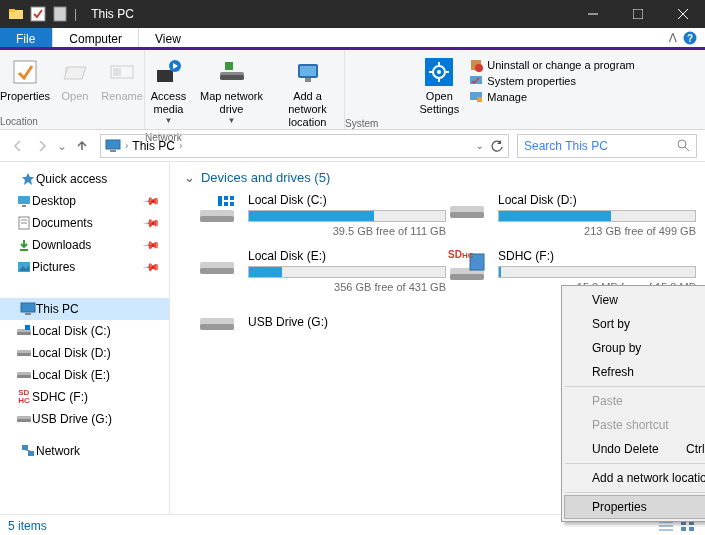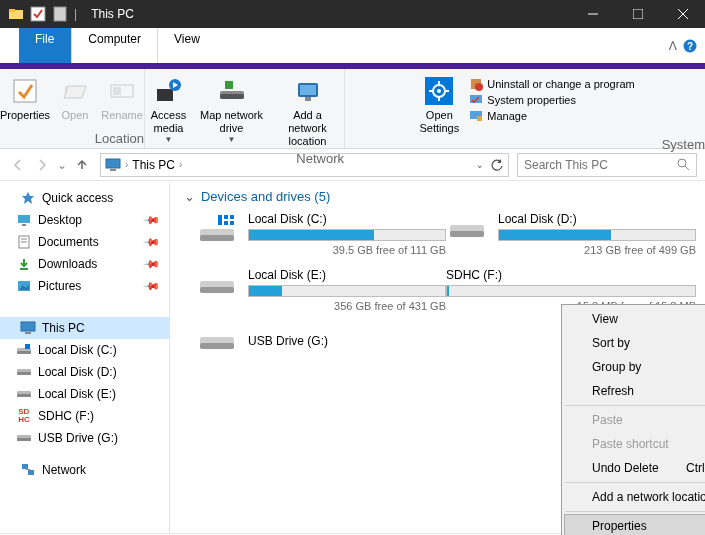--- a/index.html
+++ b/index.html
@@ -5,46 +5,46 @@
 * { box-sizing: border-box; margin: 0; padding: 0; font-family: "Segoe UI", Tahoma, sans-serif; }
 body { width: 705px; height: 535px; background: #fff; overflow: hidden; font-size: 12px; color: #000; }
 
 .titlebar { height: 28px; background: #2b2b2b; display: flex; align-items: center; color: #fff; }
 .titlebar .tb-left { display: flex; align-items: center; gap: 6px; padding-left: 8px; }
 .tb-ic { width: 16px; height: 16px; display: inline-flex; align-items: center; justify-content: center; }
 .tb-title { margin-left: 8px; font-size: 12px; }
 .tb-spacer { flex: 1; }
 .tb-btn { width: 45px; height: 28px; display: flex; align-items: center; justify-content: center; color: #fff; }
 
-.tabsbar { height: 41px; background: #fff; display: flex; border-bottom: 6px solid #4c1d95; padding-left: 19px; }
+.tabsbar { height: 22px; background: #fff; display: flex; border-bottom: 3px solid #4c1d95; }
 .tab { padding: 4px 16px; font-size: 12px; border-right: 1px solid transparent; }
 .tab.file { background: #1979ca; color: #fff; }
 .help-ic { margin-left: auto; display: flex; align-items: center; padding-right: 8px; gap: 6px; color: #0a64a0; }
 
 .ribbon { height: 80px; background: #f5f6f7; border-bottom: 1px solid #d9d9d9; display: flex; }
 .rgroup { border-right: 1px solid #e1e1e1; display: flex; flex-direction: column; align-items: center; }
 .rgroup .rg-body { flex: 1; display: flex; align-items: flex-start; padding: 4px 6px 0; gap: 6px; }
-.rgroup .rg-label { font-size: 13px; color: #666; padding-bottom: 2px; text-align: right; width: 100%; }
+.rgroup .rg-label { font-size: 10px; color: #666; padding-bottom: 2px; text-align: left; width: 100%; }
 .rbtn { display: flex; flex-direction: column; align-items: center; width: 50px; font-size: 11px; padding: 2px; text-align: center; line-height: 1.2; cursor: default; }
 .rbtn .ric { width: 32px; height: 32px; display: flex; align-items: center; justify-content: center; margin-bottom: 2px; }
 .rbtn.dis { color: #aaa; }
 .rlist { display: flex; flex-direction: column; gap: 2px; font-size: 11px; padding-top: 4px; }
 .rlist-row { display: flex; align-items: center; gap: 4px; }
 .rlist-row .sic { width: 14px; height: 14px; display: inline-flex; align-items: center; justify-content: center; }
 
 .addrbar { height: 32px; border-bottom: 1px solid #e5e5e5; display: flex; align-items: center; padding: 0 8px; gap: 4px; }
 .nav-ic { width: 20px; height: 20px; display: flex; align-items: center; justify-content: center; color: #bdbdbd; }
 .addr-box { flex: 1; height: 24px; border: 1px solid #ccc; display: flex; align-items: center; padding: 0 4px; gap: 4px; margin-left: 4px; }
 .addr-crumb { display: flex; align-items: center; gap: 2px; font-size: 12px; }
 .addr-tail { margin-left: auto; display: flex; align-items: center; gap: 6px; color: #666; }
-.search-box { width: 180px; height: 24px; border: 1px solid #ccc; display: flex; align-items: center; padding: 0 6px; color: #737373; gap: 4px; margin-left: 4px; }
+.search-box { width: 180px; height: 24px; border: 1px solid #ccc; display: flex; align-items: center; padding: 0 6px; color: #3b82f6; gap: 4px; margin-left: 4px; }
 
 .body-row { display: flex; height: 352px; }
 .sidebar { width: 170px; border-right: 1px solid #e5e5e5; padding: 6px 0; overflow: hidden; }
-.sb-item { display: flex; align-items: center; padding: 3px 8px 3px 20px; gap: 6px; font-size: 12px; position: relative; }
+.sb-item { display: flex; align-items: center; padding: 3px 8px 3px 20px; font-size: 12px; position: relative; }
 .sb-item.indent { padding-left: 16px; }
 .sb-item.sel { background: #cde8ff; }
 .sb-item .pin { position: absolute; right: 10px; color: #8a8a8a; font-size: 11px; transform: rotate(45deg); }
 .sb-ic { width: 16px; height: 16px; display: inline-flex; align-items: center; justify-content: center; }
 .sb-sep { height: 10px; }
 
 .content { flex: 1; position: relative; padding: 8px 0 0 8px; }
 .section-hdr { color: #0a64a0; font-size: 13px; display: flex; align-items: center; gap: 6px; padding-left: 6px; }
 .chev-down { color: #5a5a5a; }
 .drives { display: flex; flex-wrap: wrap; gap-row: 8px; padding: 8px 0 0 18px; }
@@ -475,20 +475,30 @@
         <div class="dbody">
             <div class="dname">Local Disk (E:)</div>
             <div class="dbar">
               <div class="fill" style="width:17%"></div>
             </div>
             <div class="dfree">356 GB free of 431 GB</div>
           </div>
       </div>
 
       <div class="drive">
+        <span class="dic">
+            <div style="position:relative;width:42px;height:34px">
+              <svg width="42" height="34" style="position:absolute;bottom:0">
+                <rect x="4" y="18" width="34" height="12" rx="2" fill="#cfcfcf"></rect>
+                <rect x="4" y="24" width="34" height="6" rx="2" fill="#989898"></rect>
+                <rect x="24" y="4" width="14" height="16" fill="#4a90d0" stroke="#2a6aa0"></rect>
+              </svg>
+              <span style="position:absolute;top:0;left:2px;color:#cf3b2f;font-size:10px;font-weight:bold;line-height:1">SD<span style="font-size:8px">HC</span></span>
+            </div>
+          </span>
         <div class="dbody">
             <div class="dname">SDHC (F:)</div>
             <div class="dbar">
               <div class="fill" style="width:1%"></div>
             </div>
             <div class="dfree">15.8 MB free of 15.8 MB</div>
           </div>
       </div>
 
       <div class="drive noinfo">

